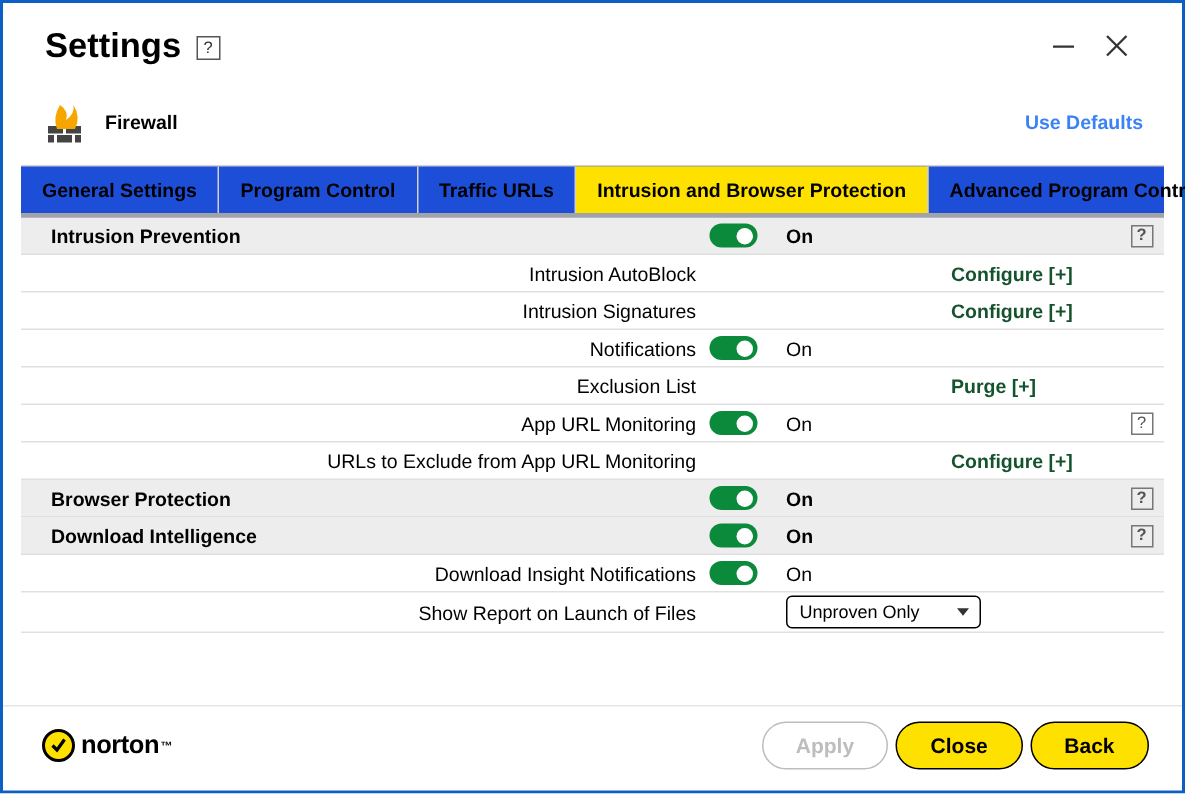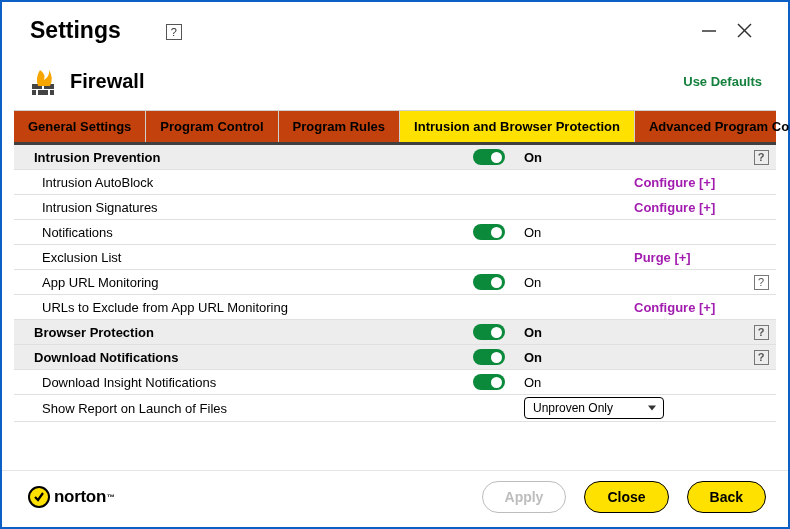--- a/index.html
+++ b/index.html
@@ -17,21 +17,20 @@
     background: #fff;
     display: flex;
     flex-direction: column;
     position: relative;
   }
   .titlebar {
     display: flex;
     align-items: center;
     padding: 8px 36px 0 28px;
     height: 48px;
-    gap: 35px;
   }
   .title {
     font-size: 23px;
     font-weight: bold;
     margin-right: 10px;
   }
   .help-box {
     width: 16px; height: 16px;
     border: 1px solid #555;
     display: inline-flex;
@@ -56,35 +55,35 @@
     display: flex;
     align-items: center;
     padding: 16px 26px 14px 28px;
   }
   .firewall-icon {
     width: 30px; height: 30px;
     margin-right: 10px;
     position: relative;
   }
   .section-title {
-    font-size: 20px;
+    font-size: 13px;
     font-weight: bold;
   }
   .use-defaults {
     margin-left: auto;
-    color: #15803d;
+    color: #3b82f6;
     font-weight: bold;
     font-size: 13px;
     cursor: pointer;
   }
   .tabs {
     display: flex;
     border-top: 1px solid #d0d0d0;
-    background: #c2410c;
-    border-bottom: 3px solid #404040;
+    background: #1d4ed8;
+    border-bottom: 3px solid #a3a3a3;
     margin: 0 12px;
   }
   .tab {
     padding: 8px 14px;
     font-size: 13px;
     font-weight: bold;
     cursor: pointer;
     border-right: 1px solid #d0d0d0;
     white-space: nowrap;
   }
@@ -107,36 +106,37 @@
     background: #ededed;
     font-weight: bold;
   }
   .label-cell {
     flex: 0 0 450px;
     padding-left: 20px;
   }
   .row.sub .label-cell {
     padding-left: 28px;
     font-weight: normal;
+    text-align: right;
   }
   .toggle-cell {
     flex: 0 0 50px;
     display: flex;
     justify-content: center;
   }
   .status-cell {
     flex: 0 0 100px;
     padding-left: 10px;
   }
   .action-cell {
     flex: 1;
     padding-left: 20px;
   }
   .action-link {
-    color: #a21caf;
+    color: #14532d;
     font-weight: bold;
     cursor: pointer;
   }
   .help-cell {
     flex: 0 0 30px;
     display: flex;
     justify-content: center;
   }
   .toggle {
     width: 32px; height: 16px;
@@ -154,21 +154,21 @@
     top: 2.5px; right: 3px;
   }
   .select {
     border: 1.5px solid #000;
     border-radius: 4px;
     padding: 3px 24px 3px 8px;
     font-size: 12px;
     display: inline-flex;
     align-items: center;
     position: relative;
-    width: 140px;
+    width: 130px;
     cursor: pointer;
   }
   .select .caret {
     position: absolute;
     right: 7px; top: 50%;
     transform: translateY(-50%);
     width: 0; height: 0;
     border-left: 4px solid transparent;
     border-right: 4px solid transparent;
     border-top: 5px solid #333;
@@ -191,21 +191,21 @@
     width: 22px; height: 22px;
     border: 2px solid #000;
     border-radius: 50%;
     display: flex;
     align-items: center;
     justify-content: center;
     margin-right: 4px;
     background: #ffe100;
   }
   .tm { font-size: 8px; vertical-align: super; margin-left: 1px; }
-  .footer-buttons { margin-left: auto; display: flex; gap: 18px; }
+  .footer-buttons { margin-left: auto; display: flex; gap: 5px; }
   .btn {
     border-radius: 18px;
     padding: 7px 22px;
     font-size: 14px;
     font-weight: bold;
     cursor: pointer;
     border: 1.5px solid #000;
     background: #ffe100;
   }
   .btn.disabled {
@@ -255,21 +255,21 @@
         <path d="M10 4 Q16 8 14 14 Q20 10 19 4 Q24 12 20 20 L8 20 Q5 12 10 4 Z" fill="#f7a600"></path>
       </svg>
     </div>
     <span class="section-title">Firewall</span>
     <span class="use-defaults">Use Defaults</span>
   </div>
 
   <div class="tabs">
     <div class="tab">General Settings</div>
     <div class="tab">Program Control</div>
-    <div class="tab">Program Rules</div>
+    <div class="tab">Traffic URLs</div>
     <div class="tab active">Intrusion and Browser Protection</div>
     <div class="tab">Advanced Program Control</div>
   </div>
 
   <div class="content">
 
     <div class="row group">
       <div class="label-cell">Intrusion Prevention</div>
       <div class="toggle-cell">
           <div class="toggle"></div>
@@ -341,21 +341,21 @@
           <div class="toggle"></div>
         </div>
       <div class="status-cell">On</div>
       <div class="action-cell"></div>
       <div class="help-cell">
           <span class="qmark">?</span>
         </div>
     </div>
 
     <div class="row group">
-      <div class="label-cell">Download Notifications</div>
+      <div class="label-cell">Download Intelligence</div>
       <div class="toggle-cell">
           <div class="toggle"></div>
         </div>
       <div class="status-cell">On</div>
       <div class="action-cell"></div>
       <div class="help-cell">
           <span class="qmark">?</span>
         </div>
     </div>
 

